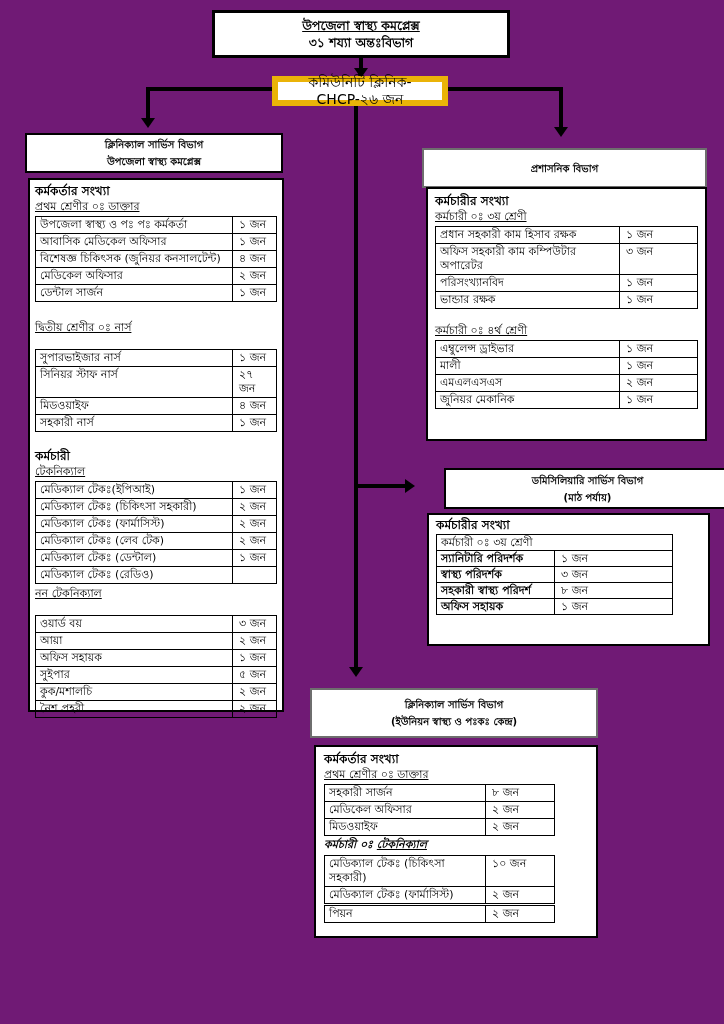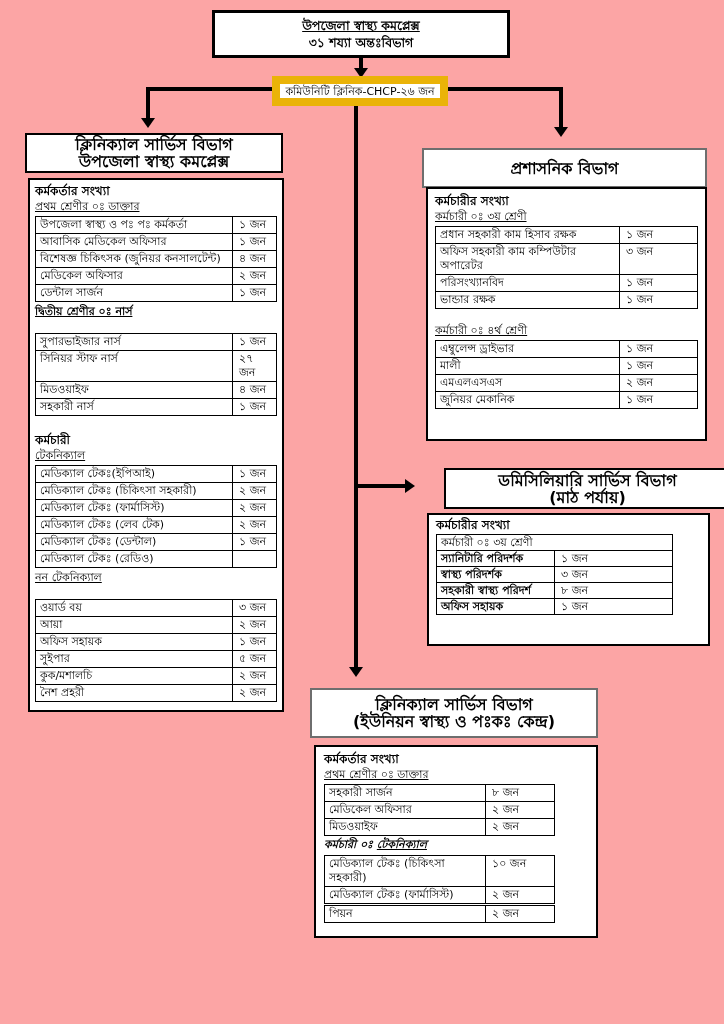--- a/index.html
+++ b/index.html
@@ -1,20 +1,20 @@
 <!DOCTYPE html>
 <html lang="bn"><head>
 <meta charset="utf-8">
 <style>
   html,body{margin:0;padding:0;background:#fff;}
-  .page{position:relative;width:724px;height:1024px;background:#fca5a5;
+  .page{position:relative;width:724px;height:1024px;background:#701a75;
         font-family:"DejaVu Sans","Liberation Sans",sans-serif;color:#000;font-size:11px;}
   .box{position:absolute;background:#fff;box-sizing:border-box;}
   .hdr{display:flex;flex-direction:column;align-items:center;justify-content:center;
-       font-weight:bold;font-size:16px;line-height:17px;text-align:center;}
+       font-weight:bold;font-size:10px;line-height:17px;text-align:center;}
   .u{text-decoration:underline;}
   .sec-title{font-weight:bold;font-size:12px;line-height:16px;}
   .sub-title{font-size:11px;line-height:16px;text-decoration:underline;}
   .sp12{height:12px;}
   .grp{font-weight:bold;font-size:11px;line-height:18px;font-style:italic;}
   table.t{border-collapse:collapse;border:1.5px solid #000;table-layout:fixed;margin-top:1px;}
   .t td{border:1px solid #000;font-size:11px;line-height:14px;padding:1px 4px;vertical-align:top;}
   .t td.count{padding-left:6px;}
   .t-left{width:100%;}  .t-left td.role{width:188px;}
   .t-admin{width:100%;} .t-admin td.role{width:175px;}
@@ -47,21 +47,21 @@
   <div class="arrow-down" style="left:349px;top:667px;"></div>
 
   <div class="hline" style="left:356px;top:484px;width:50px;height:4px;"></div>
   <div class="arrow-right" style="left:405px;top:479px;"></div>
 
   <div class="box hdr" style="left:212px;top:10px;width:298px;height:48px;border:3px solid #000;font-size:12.5px;">
     <div class="u">উপজেলা স্বাস্থ্য কমপ্লেক্স</div>
     <div>৩১ শয্যা অন্তঃবিভাগ</div>
   </div>
 
-  <div class="box hdr" style="left:272px;top:76px;width:176px;height:30px;border:8px solid #eab308;font-weight:normal;font-size:11px;">
+  <div class="box hdr" style="left:272px;top:76px;width:176px;height:30px;border:6px solid #eab308;font-weight:normal;font-size:14px;">
     <div>কমিউনিটি ক্লিনিক-CHCP-২৬ জন</div>
   </div>
 
   <div class="box hdr" style="left:25px;top:133px;width:258px;height:40px;border:2px solid #000;">
     <div>ক্লিনিক্যাল সার্ভিস বিভাগ</div>
     <div>উপজেলা স্বাস্থ্য কমপ্লেক্স</div>
   </div>
 
   <div class="box" style="left:28px;top:178px;width:256px;height:534px;border:2px solid #000;padding:3px 5px;">
     <div class="sec-title">কর্মকর্তার সংখ্যা</div>
@@ -83,21 +83,21 @@
           <tr>
             <td class="role">মেডিকেল অফিসার</td>
             <td class="count">২ জন</td>
           </tr>
           <tr>
             <td class="role">ডেন্টাল সার্জন</td>
             <td class="count">১ জন</td>
           </tr>
         </tbody>
       </table>
-    <div class="sub-title" style="margin-top:2px;font-weight:bold;">দ্বিতীয় শ্রেণীর ০ঃ নার্স</div>
+    <div class="sub-title" style="margin-top:18px;">দ্বিতীয় শ্রেণীর ০ঃ নার্স</div>
     <div class="sp12"></div>
     <table class="t t-left">
         <tbody>
           <tr>
             <td class="role">সুপারভাইজার নার্স</td>
             <td class="count">১ জন</td>
           </tr>
           <tr>
             <td class="role">সিনিয়র স্টাফ নার্স</td>
             <td class="count">২৭ জন</td>

